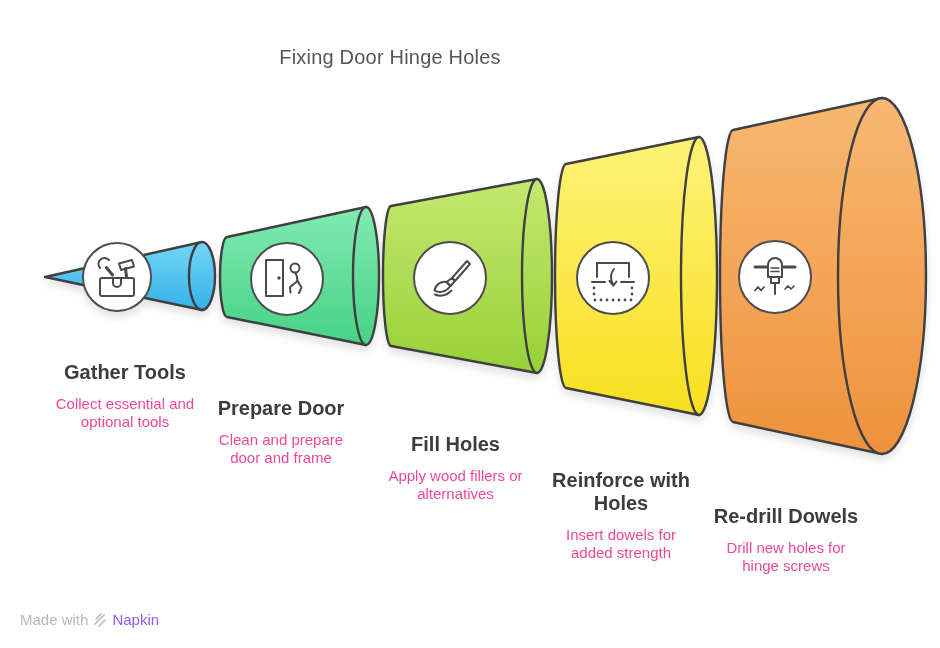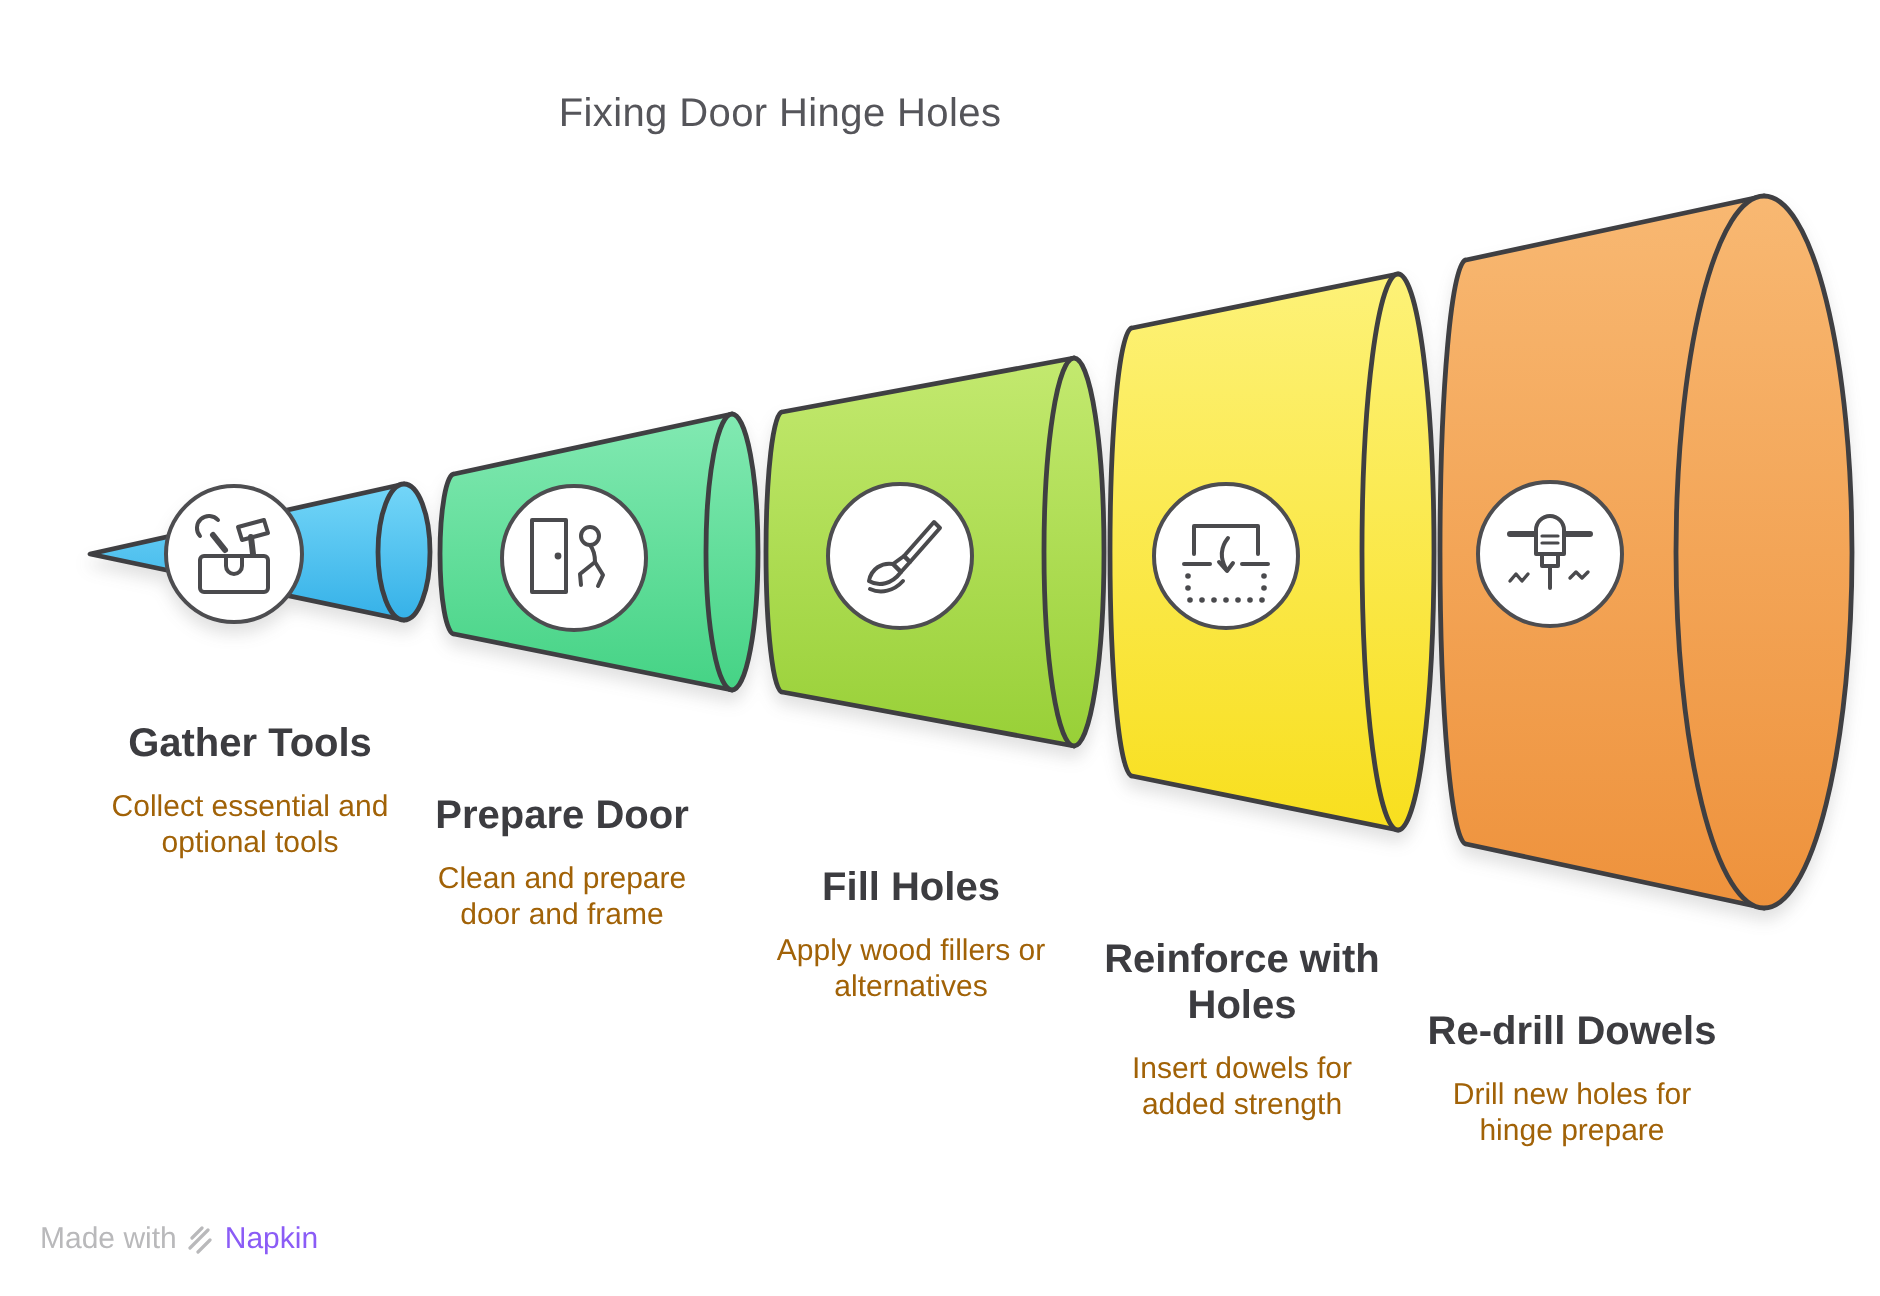--- a/index.html
+++ b/index.html
@@ -16,21 +16,21 @@
   .seg-cap{stroke:#3f3f42;stroke-width:2.4;}
   .icon-circle{fill:#ffffff;stroke:#4d4d50;stroke-width:2;}
   .icon-stroke{fill:none;stroke:#4a4a4d;stroke-width:2;stroke-linecap:round;stroke-linejoin:round;}
   .icon-fill{fill:#4a4a4d;stroke:none;}
   .step-label{position:absolute;text-align:center;}
   .step-label h3{
     margin:0 0 11px 0;font-size:20px;line-height:23px;font-weight:700;color:#3c3c40;
     white-space:pre-line;
   }
   .step-label p{
-    margin:0;font-size:15px;line-height:18px;color:#a16207;white-space:pre-line;
+    margin:0;font-size:15px;line-height:18px;color:#ec4899;white-space:pre-line;
   }
   .footer{
     position:absolute;left:20px;top:611px;display:flex;align-items:center;gap:5px;
     font-size:15px;color:#b9b9bb;
   }
   .footer .brand{color:#8b5cf6;}
 </style>
 </head>
 <body>
 
@@ -162,21 +162,21 @@
   <div class="step-label" style="left:541px;top:469px;width:160px;">
     <h3>Reinforce with
 Holes</h3>
     <p>Insert dowels for
 added strength</p>
   </div>
 
   <div class="step-label" style="left:708px;top:505px;width:156px;">
     <h3>Re-drill Dowels</h3>
     <p>Drill new holes for
-hinge prepare</p>
+hinge screws</p>
   </div>
 
   <div class="footer">
     <span>Made with</span>
     <svg width="14" height="14" viewBox="0 0 14 14">
       <path d="M 3,6 L 8,1 M 2,11 L 11,2 M 6,13 L 12,7" fill="none" stroke="#b9b9bb" stroke-width="1.6" stroke-linecap="round"></path>
     </svg>
     <span class="brand">Napkin</span>
   </div>
 

